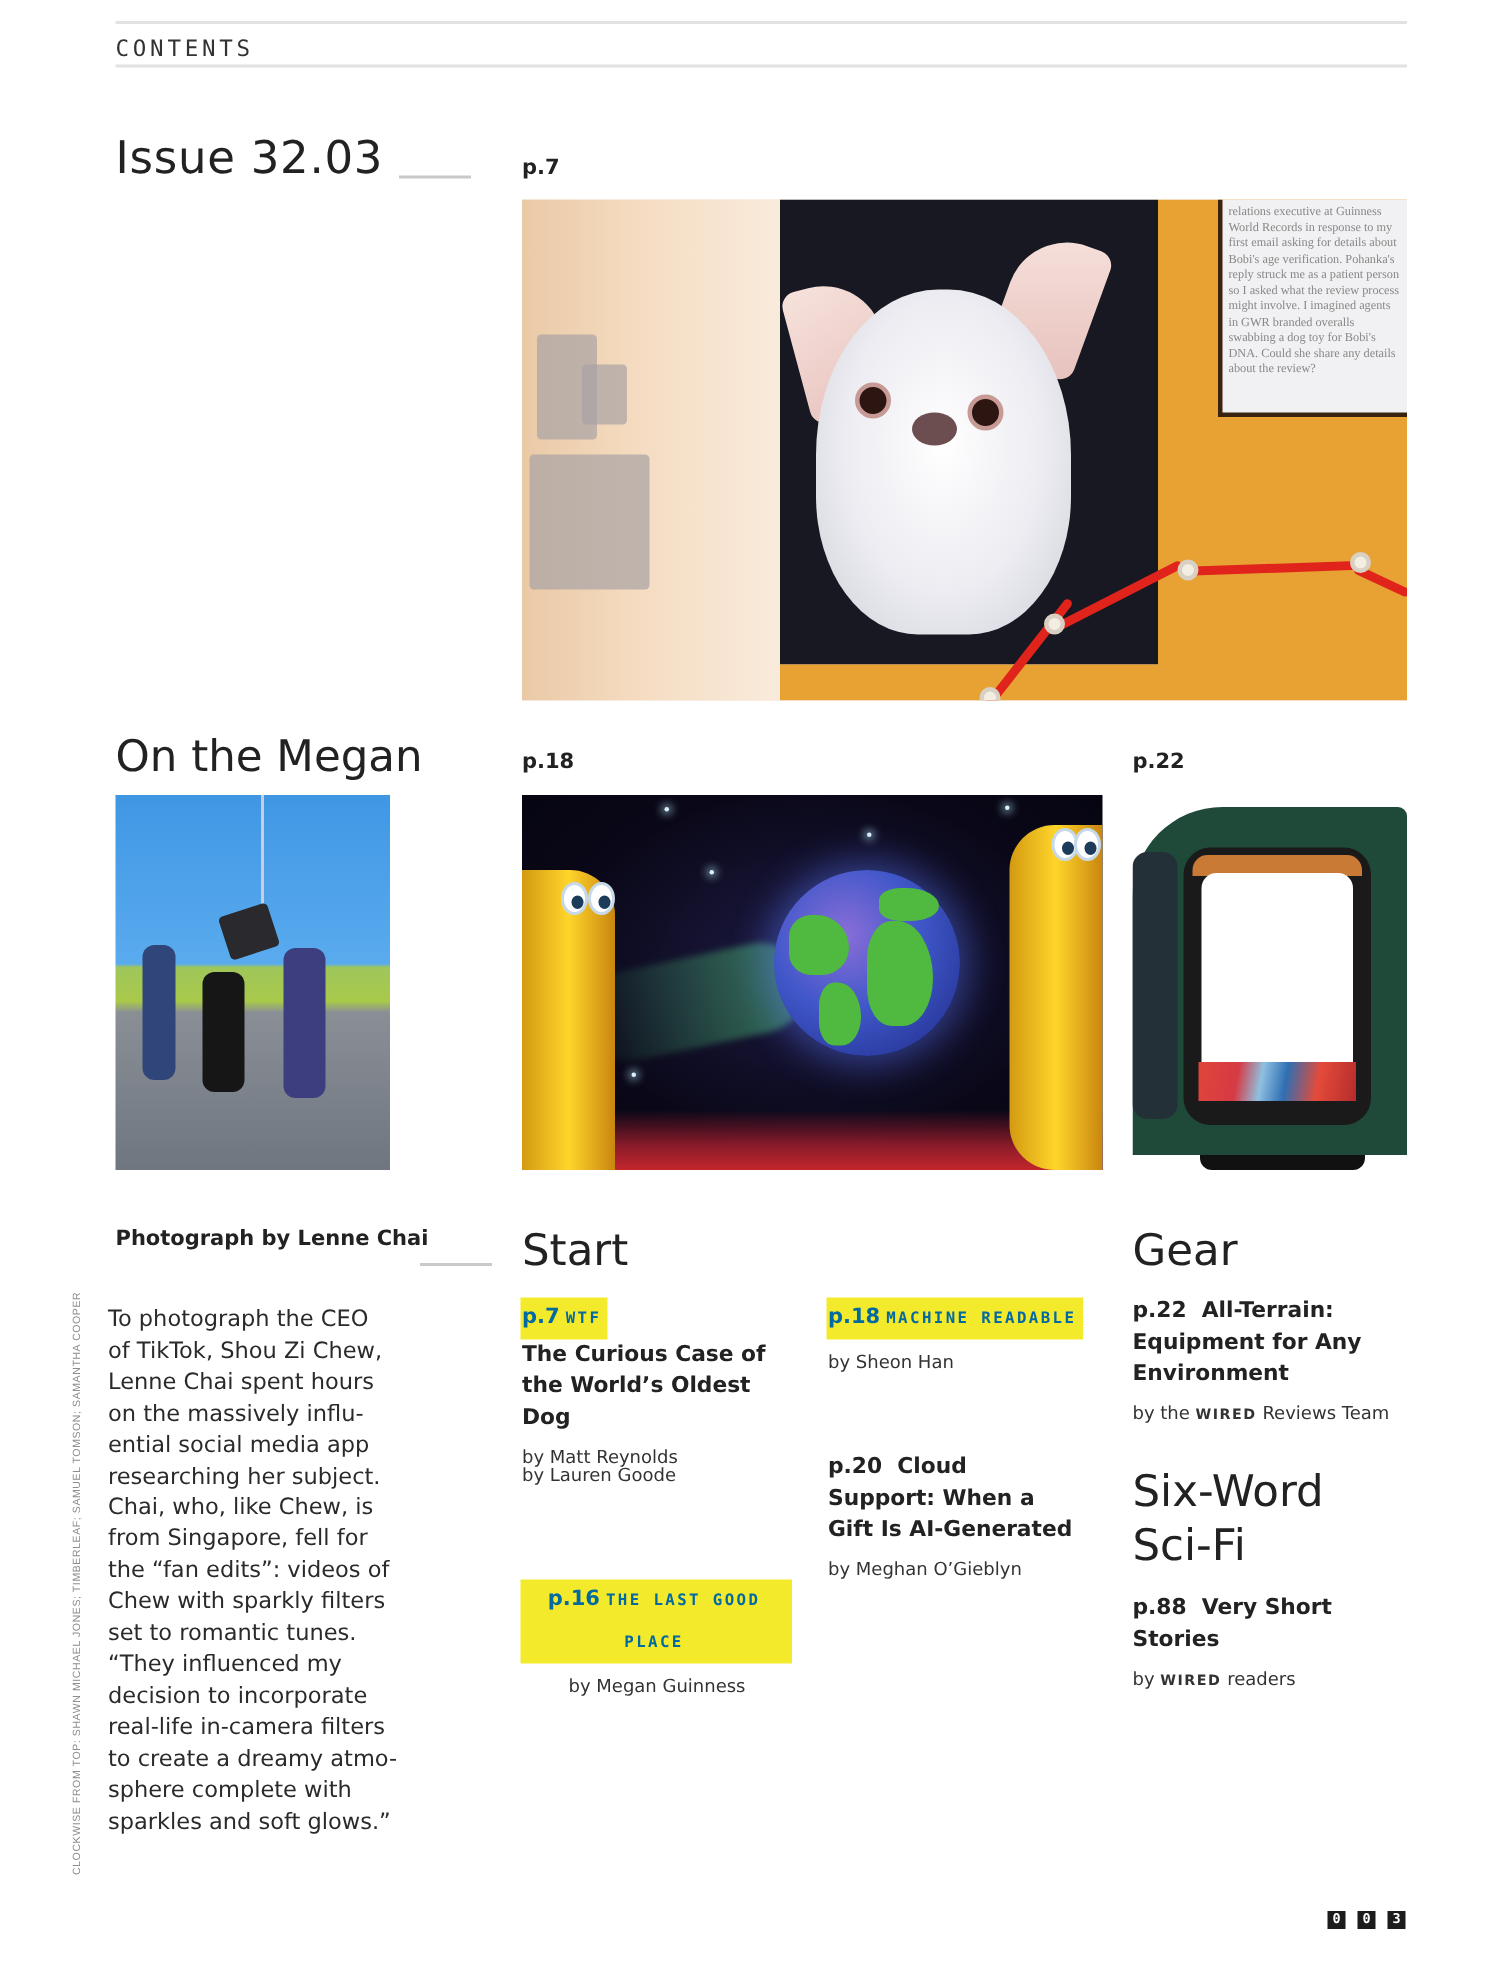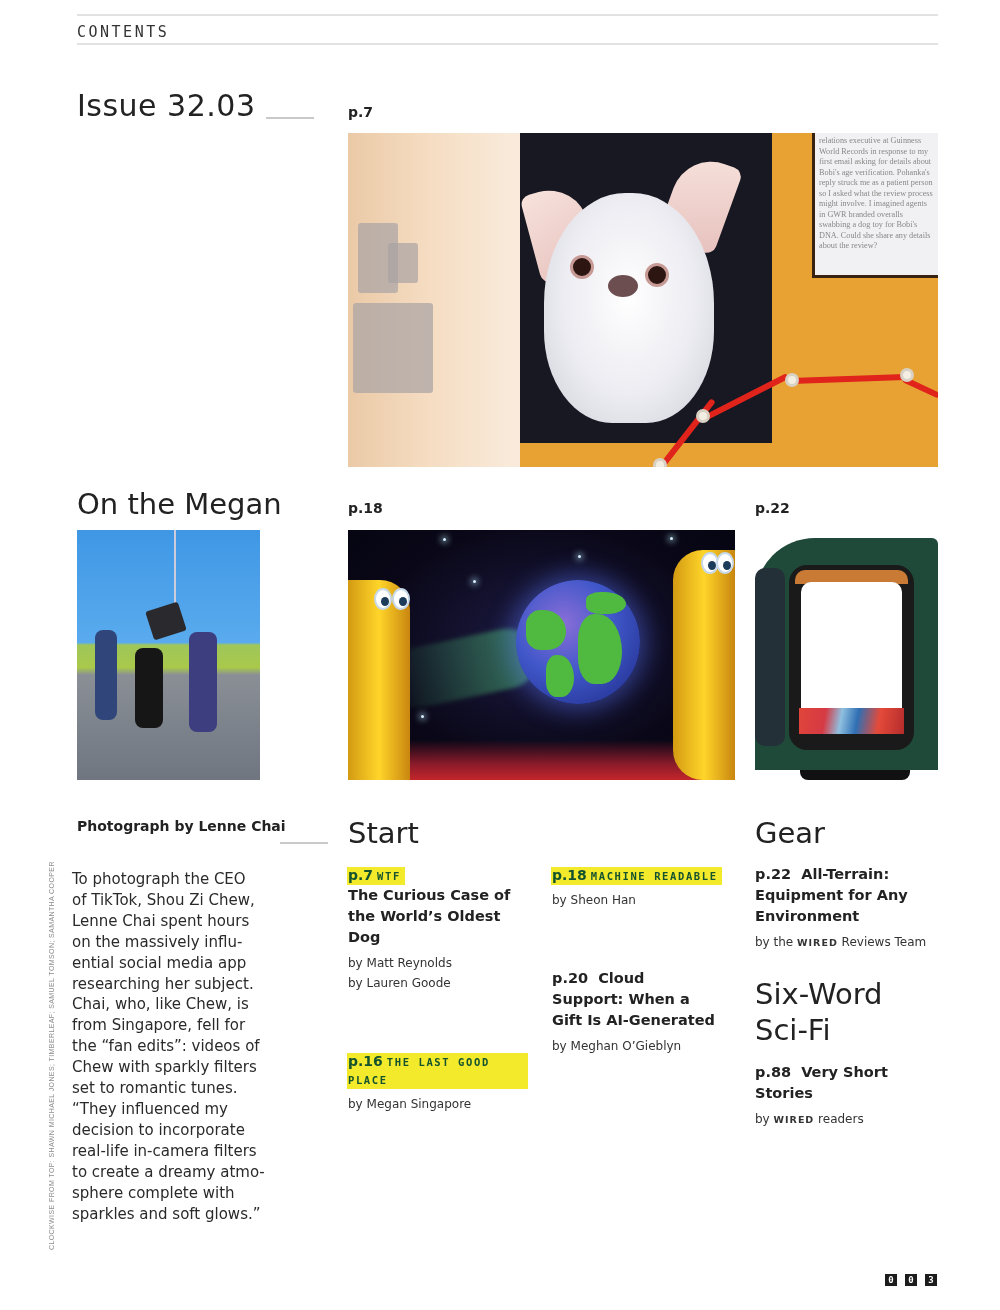--- a/index.html
+++ b/index.html
@@ -59,21 +59,21 @@
     .camper-img .blanket { position:absolute; left:44px; top:178px; width:105px; height:26px; background: linear-gradient(100deg, #e0453a 0%, #d63a44 25%, #8fc0e0 40%, #2f6fb3 55%, #e44a3a 75%, #b52c2c 100%); }
     .camper-img .tire { position:absolute; left:45px; top:240px; width:110px; height:10px; background:#111; border-radius:0 0 8px 8px; }
 
     .section-title { position: absolute; font-size: 29px; font-weight: normal; color: #222; line-height: 36px; }
     .credit { position: absolute; left: 77px; top: 818px; font-size: 14px; font-weight: bold; color: #222; }
     .body-copy { position: absolute; left: 72px; top: 869px; width: 200px; font-size: 15px; line-height: 20.9px; color: #2a2a2a; white-space: pre-line; }
 
     .vertical-credit { position: absolute; left: 48px; top: 1250px; transform-origin: left top; transform: rotate(-90deg); font-size: 7px; letter-spacing: 0.4px; color: #8d8d8d; white-space: nowrap; font-family: "Liberation Sans", sans-serif; }
 
     .entry { position: absolute; width: 180px; }
-    .entry .kicker { display: inline-block; font-size: 14px; font-weight: bold; color: #14532d; line-height: 17px; padding: 0 3px 0 0; }
+    .entry .kicker { display: inline-block; font-size: 14px; font-weight: bold; color: #0369a1; line-height: 27px; padding: 0 3px 0 0; }
     .entry .kicker.hl { background: #f4ea2c; padding: 0 4px 0 1px; margin-left: -1px; }
     .entry .kicker .pg { font-family: "DejaVu Sans", sans-serif; }
     .entry .kicker .rubric { font-family: "DejaVu Sans Mono", monospace; font-size: 10.5px; letter-spacing: 1.6px; margin-left: 4px; }
     .entry .headline { font-size: 14.5px; font-weight: bold; line-height: 21px; color: #222; }
     .entry .byline { font-size: 12px; color: #333; margin-top: 8px; }
     .smallcaps { font-size: 9.5px; letter-spacing: 1px; font-weight: bold; }
 
     .folio { position: absolute; top: 1274px; left: 885px; display: flex; gap: 8px; }
     .folio span { display: inline-block; width: 12px; height: 12px; background: #1c1c1c; color: #ffffff; font-family: "DejaVu Sans Mono", monospace; font-size: 9px; font-weight: bold; text-align: center; line-height: 12px; }
   </style>
@@ -186,23 +186,23 @@
 <div class="entry" style="left:348px; top:865px;">
   <span class="kicker hl"><span class="pg">p.7</span><span class="rubric">WTF</span></span>
   <div class="headline">The Curious Case of the World’s Oldest Dog</div>
   <div class="byline">by Matt Reynolds</div>
 </div>
 
 <div class="entry" style="left:348px; top:968px;">
   <div class="byline">by Lauren Goode</div>
 </div>
 
-<div class="entry" style="left:348px; top:1053px;">
+<div class="entry" style="left:348px; top:1053px;text-align:center;">
   <span class="kicker hl"><span class="pg">p.16</span><span class="rubric">THE LAST GOOD PLACE</span></span>
-  <div class="byline">by Megan Singapore</div>
+  <div class="byline">by Megan Guinness</div>
 </div>
 
 <div class="entry" style="left:552px; top:865px; width:190px;">
   <span class="kicker hl"><span class="pg">p.18</span><span class="rubric">MACHINE READABLE</span></span>
   <div class="byline">by Sheon Han</div>
 </div>
 
 <div class="entry" style="left:552px; top:968px; width:165px;">
   <div class="headline"><span>p.20</span>&nbsp; <span>Cloud Support: When a Gift Is AI-Generated</span></div>
   <div class="byline">by Meghan O’Gieblyn</div>

